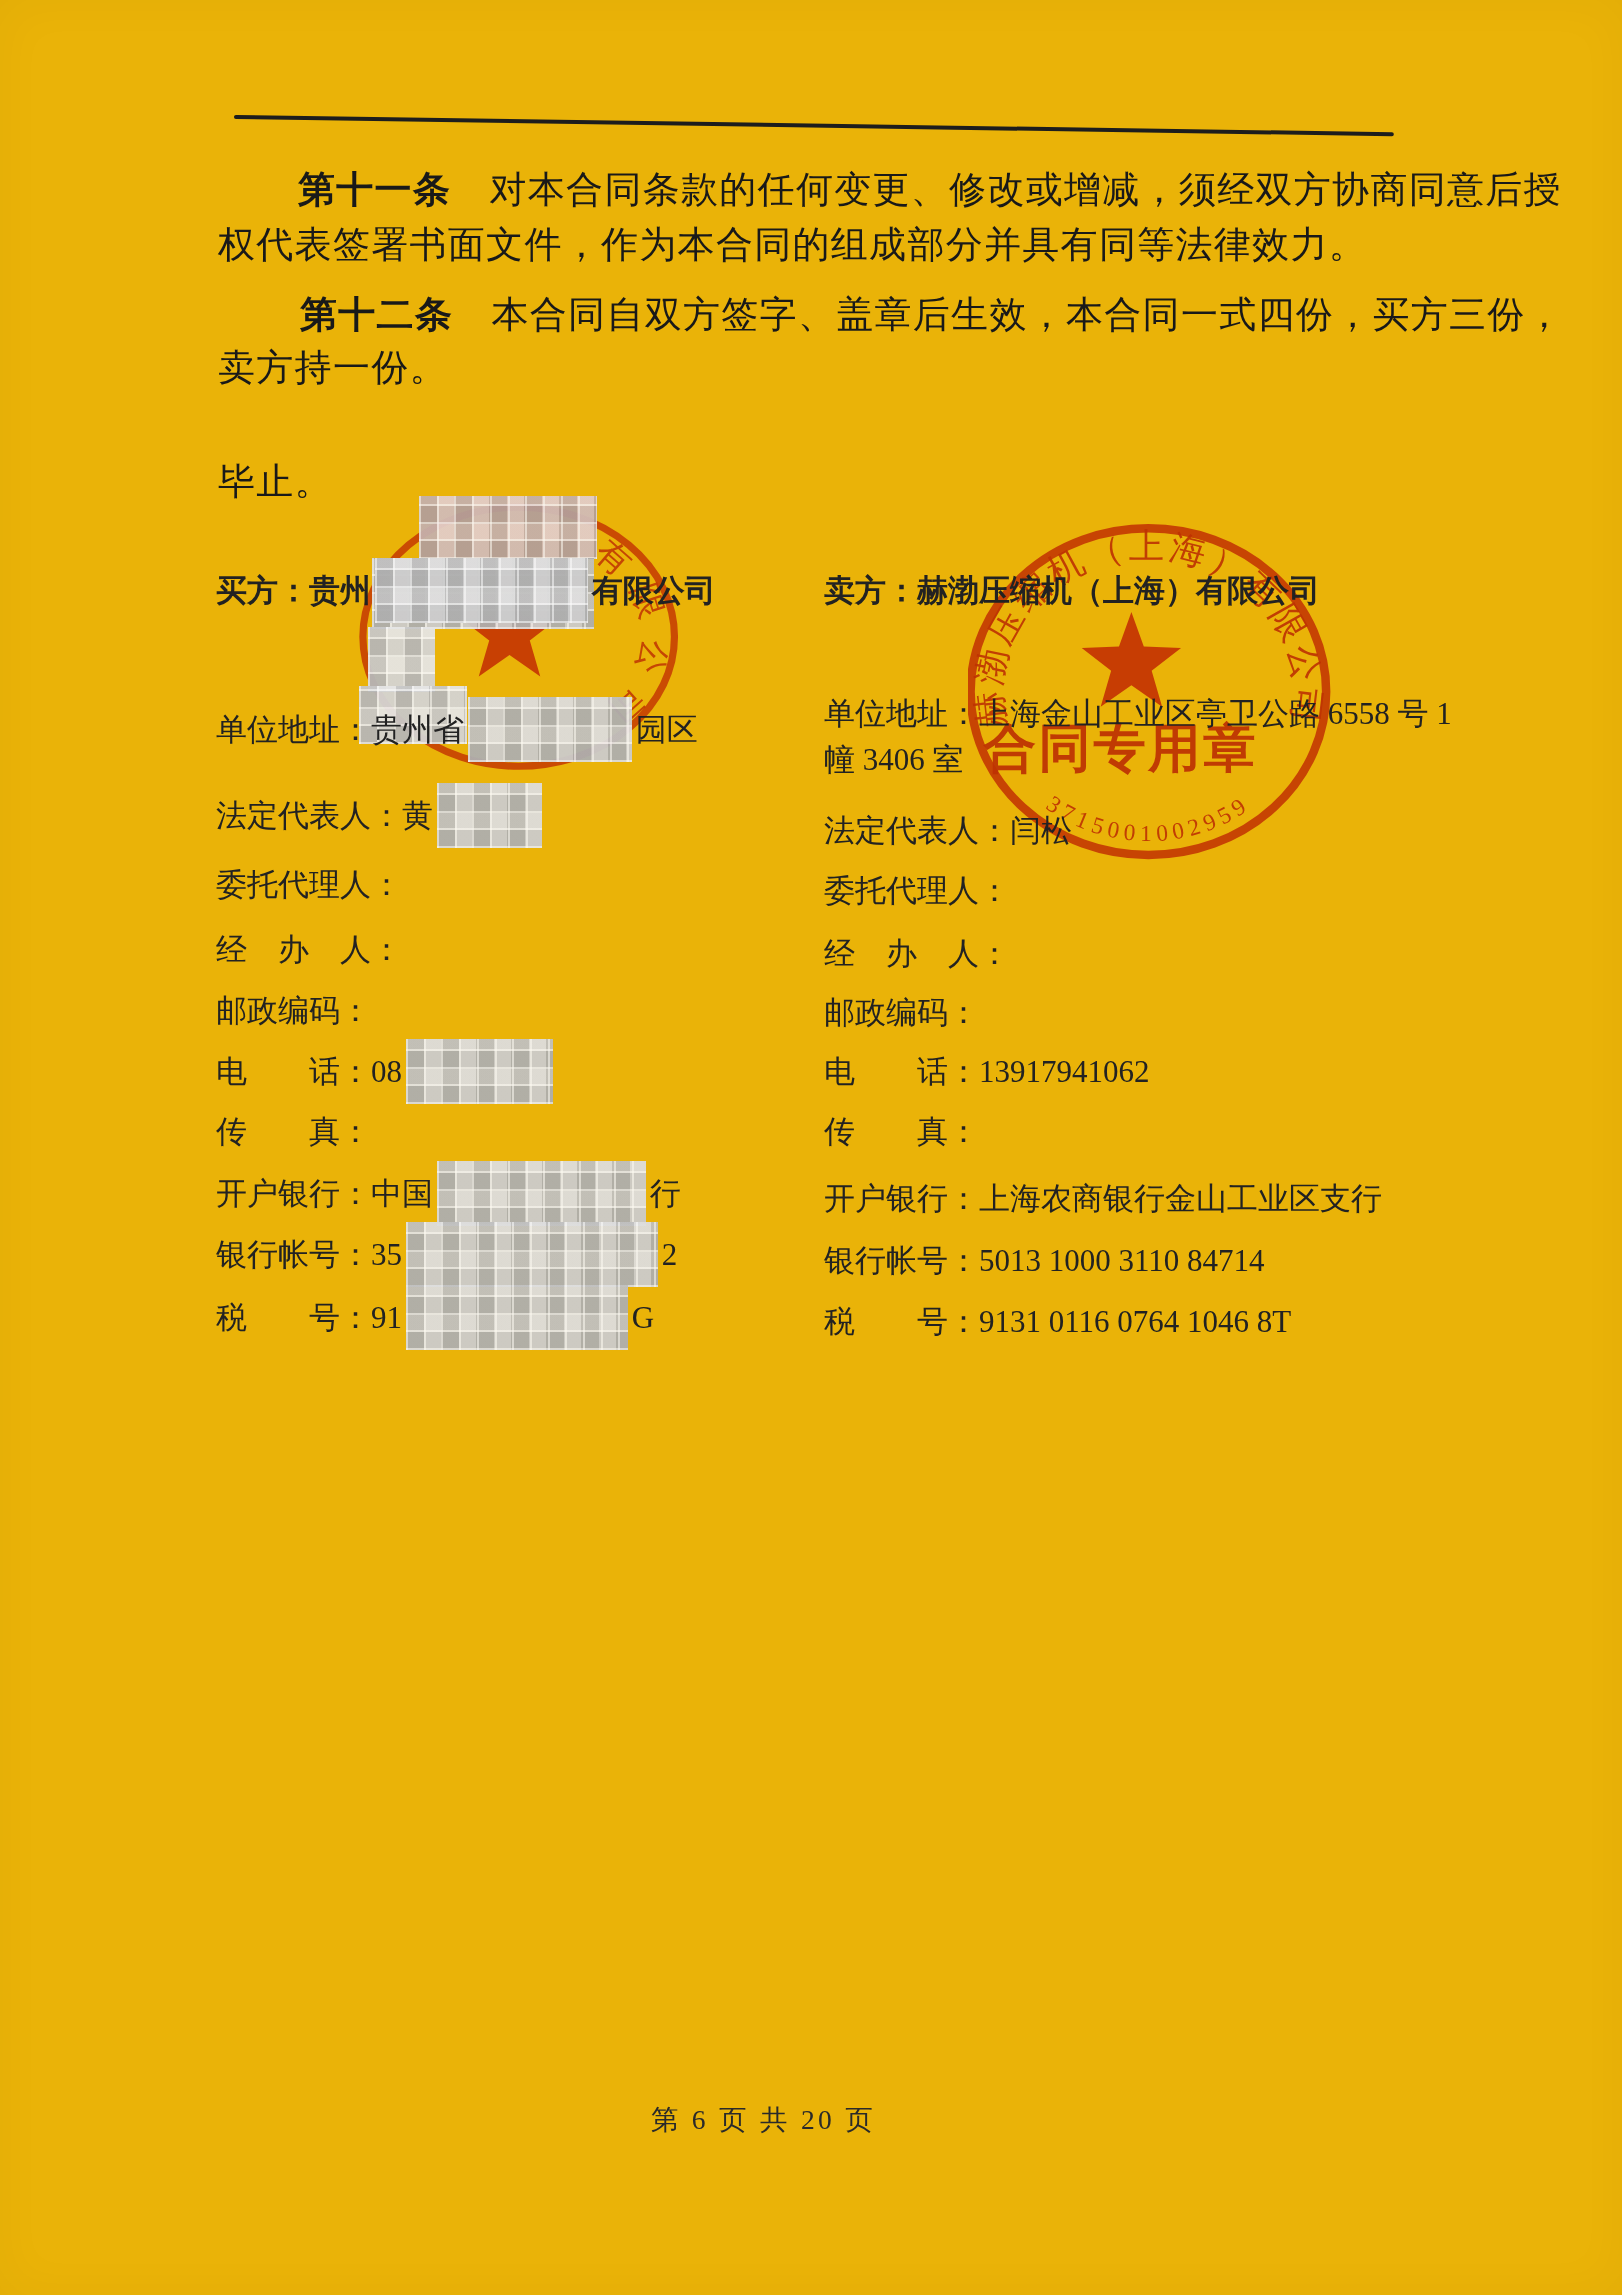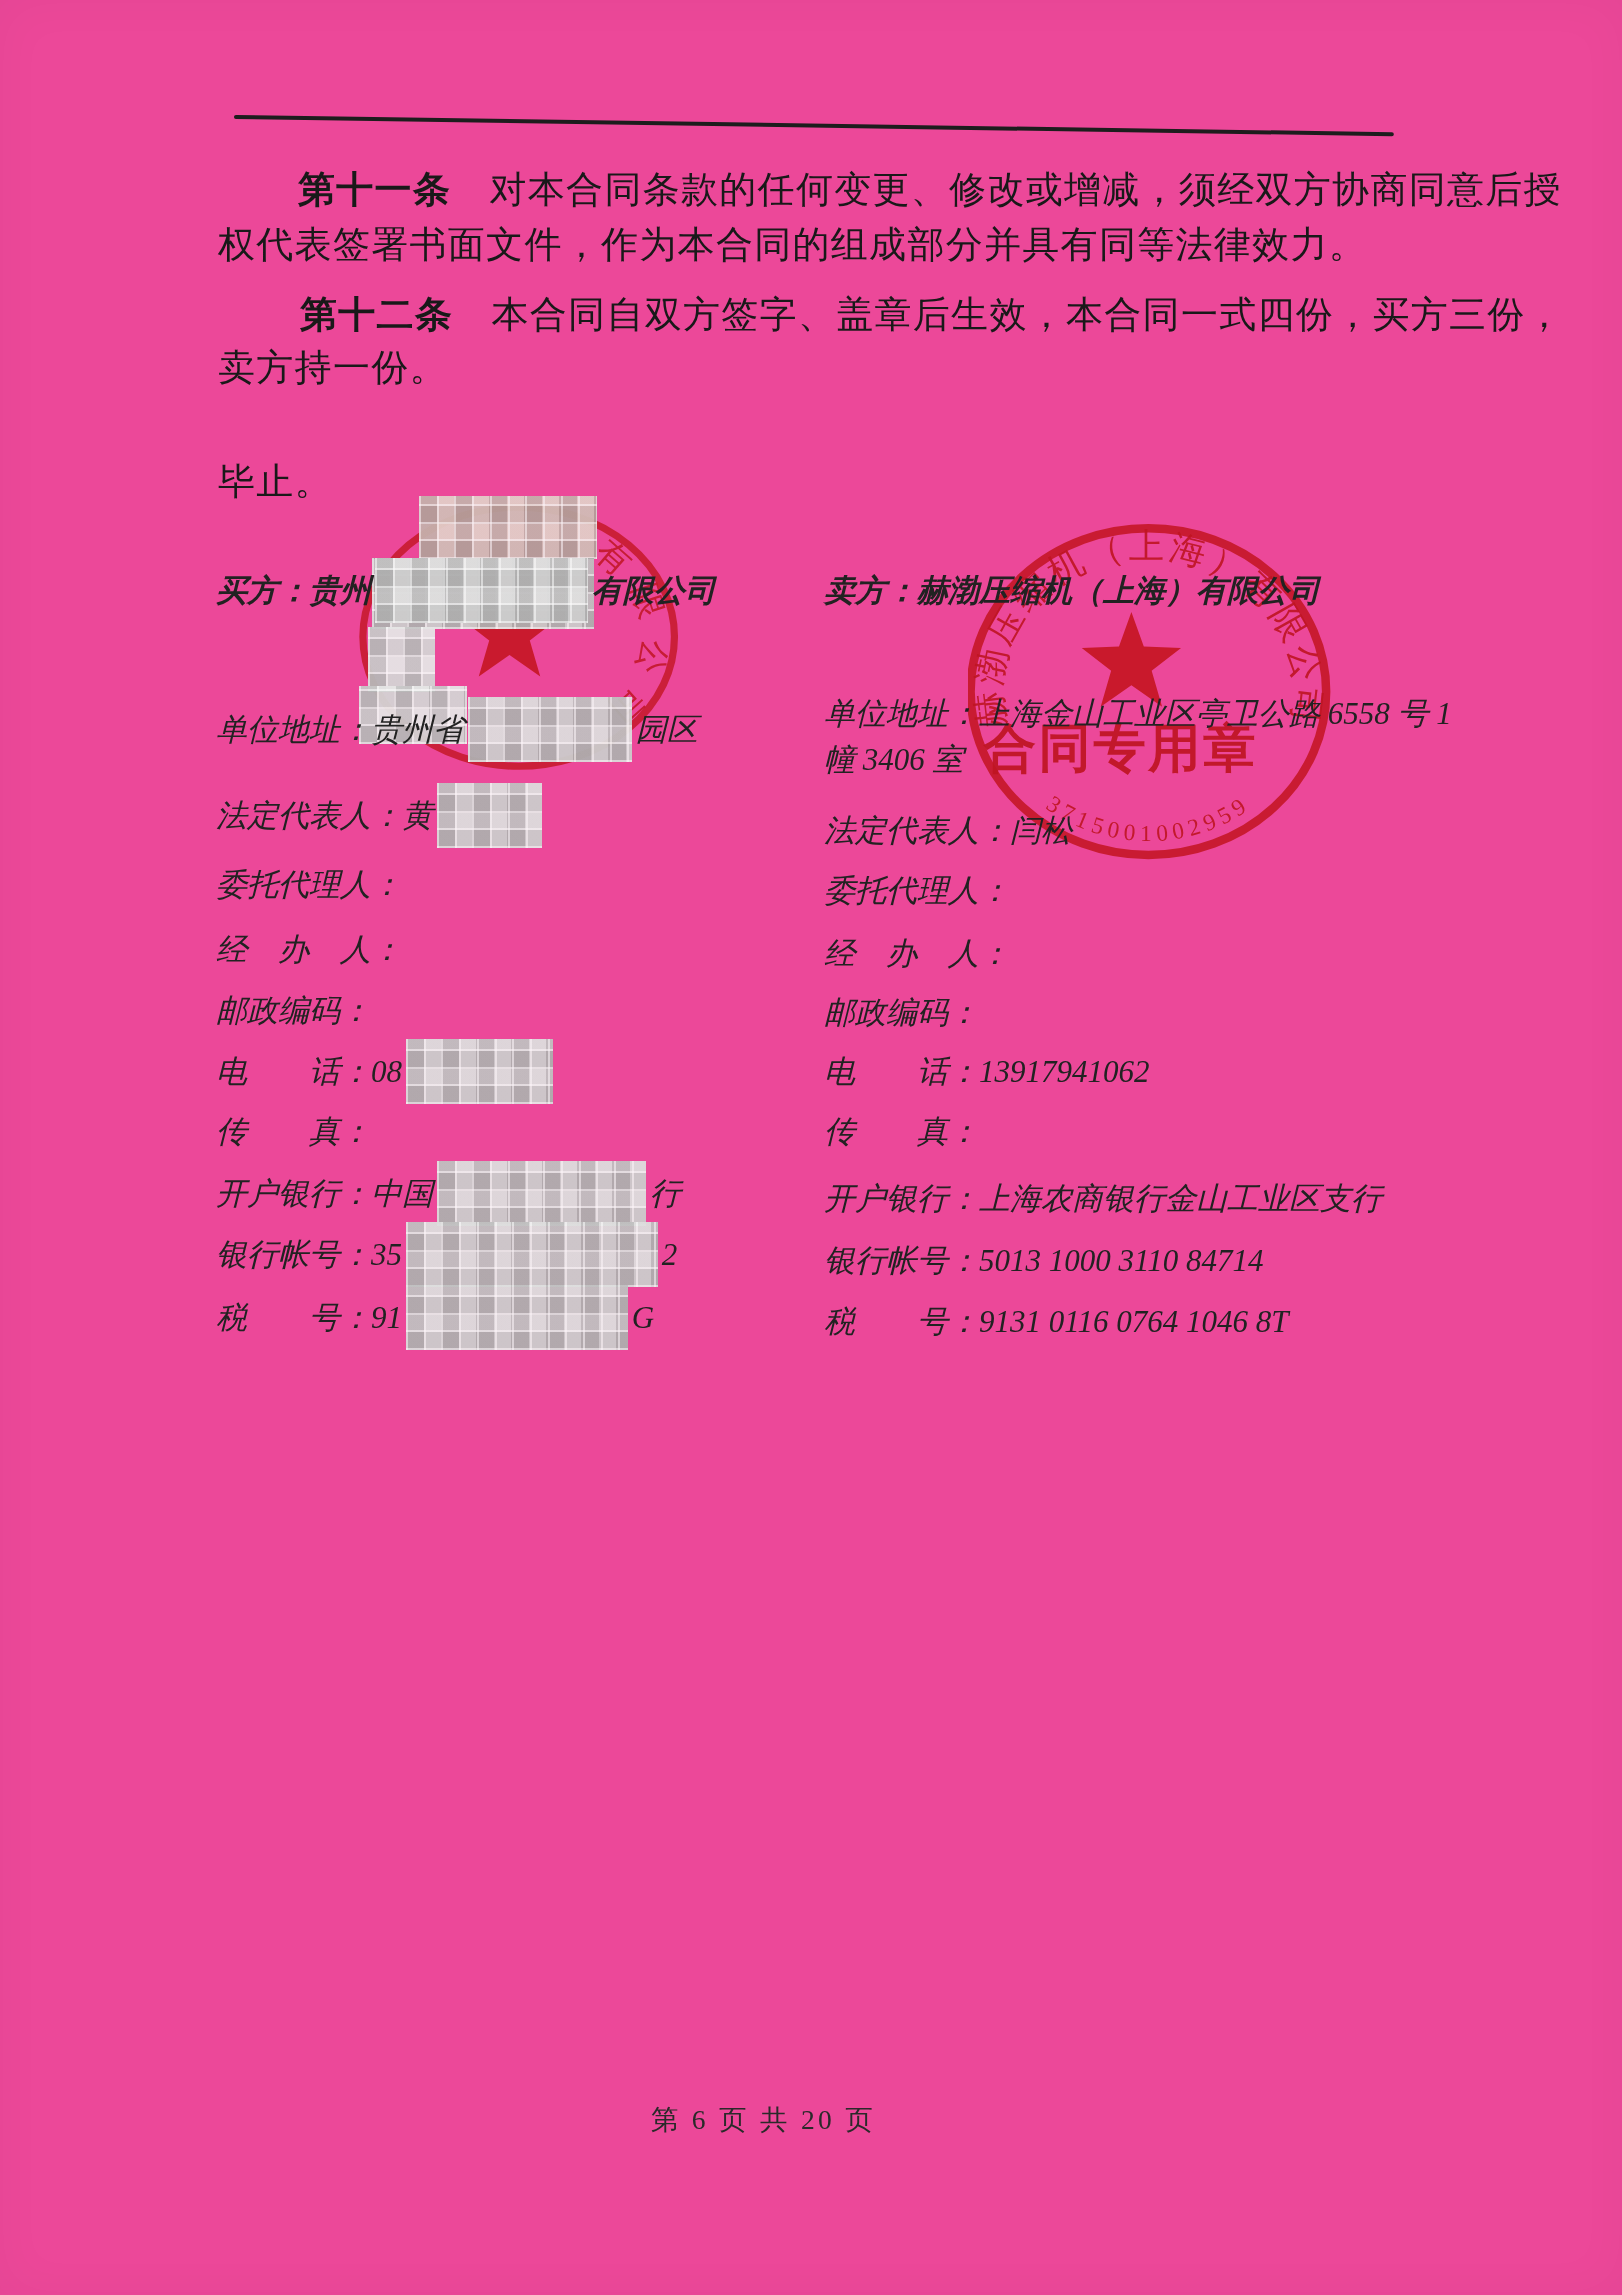--- a/index.html
+++ b/index.html
@@ -1,20 +1,20 @@
 <!DOCTYPE html>
 <html style="font-size:10.5px"><head>
 <meta charset="utf-8">
 <style>
   html,body{margin:0;padding:0;background:#e8e8e8;}
   .page{
     position:relative;
     width:1623px;height:2295px;
     margin:0 auto;
-    background:#ec4899;
+    background:#eab308;
     overflow:hidden;
     font-family:"Liberation Serif","DejaVu Serif",serif;
     color:#1e1e1e;
     box-shadow:inset 0 0 52px rgba(0,0,0,0.035);
   }
   .topline{
     position:absolute;left:234px;top:115px;
     width:1160px;height:3.9px;background:#1d1d1d;border-radius:2px;
     transform:rotate(0.85deg);transform-origin:left top;
   }
@@ -37,21 +37,21 @@
       repeating-linear-gradient(0deg, rgba(255,255,255,.55) 0 2px, rgba(255,255,255,0) 2px 17.7px),
       repeating-linear-gradient(90deg, rgba(125,125,125,.26) 0 17.7px, rgba(238,238,238,.26) 17.7px 35px),
       repeating-linear-gradient(0deg, rgba(135,135,135,.22) 0 17.7px, rgba(242,242,242,.22) 17.7px 35px);
     opacity:.95;
   }
   .mi{height:65px;margin:0 3.9px;}
   .mp{position:absolute;z-index:3;}
   .m.pink{background-color:#d9b4ab;}
   .m.light{background-color:#dedede;}
   .seal{position:absolute;z-index:2;mix-blend-mode:multiply;}
-  .rows-layer{position:absolute;inset:0;z-index:4;font-style:italic;}
+  .rows-layer{position:absolute;inset:0;z-index:4;}
   .footer{
     position:absolute;left:0;top:2102px;width:1527px;
     text-align:center;font-size:27.5px;letter-spacing:3.3px;color:#2a2a2a;
   }
 </style>
 </head>
 <body>
 
 <div class="page">
 

